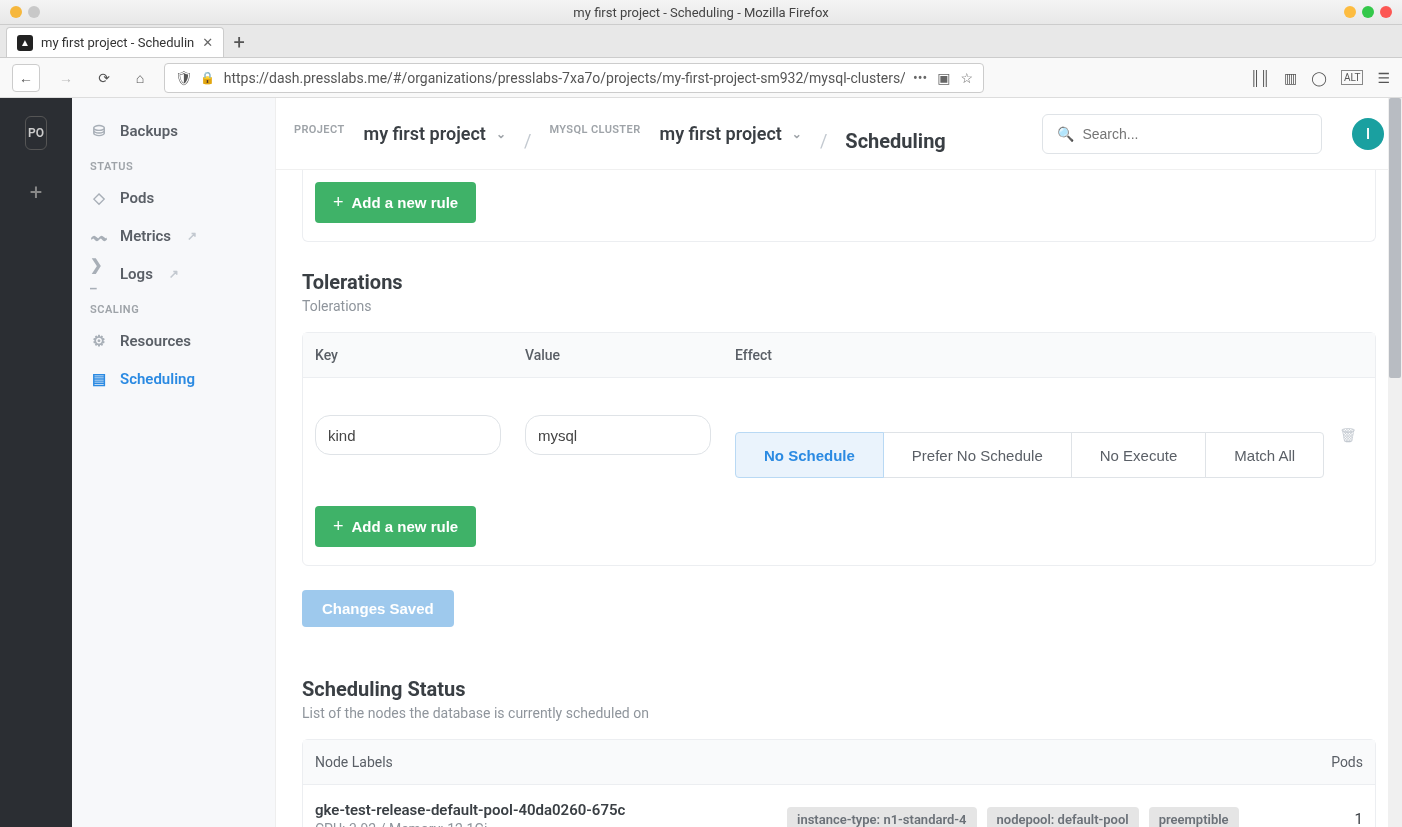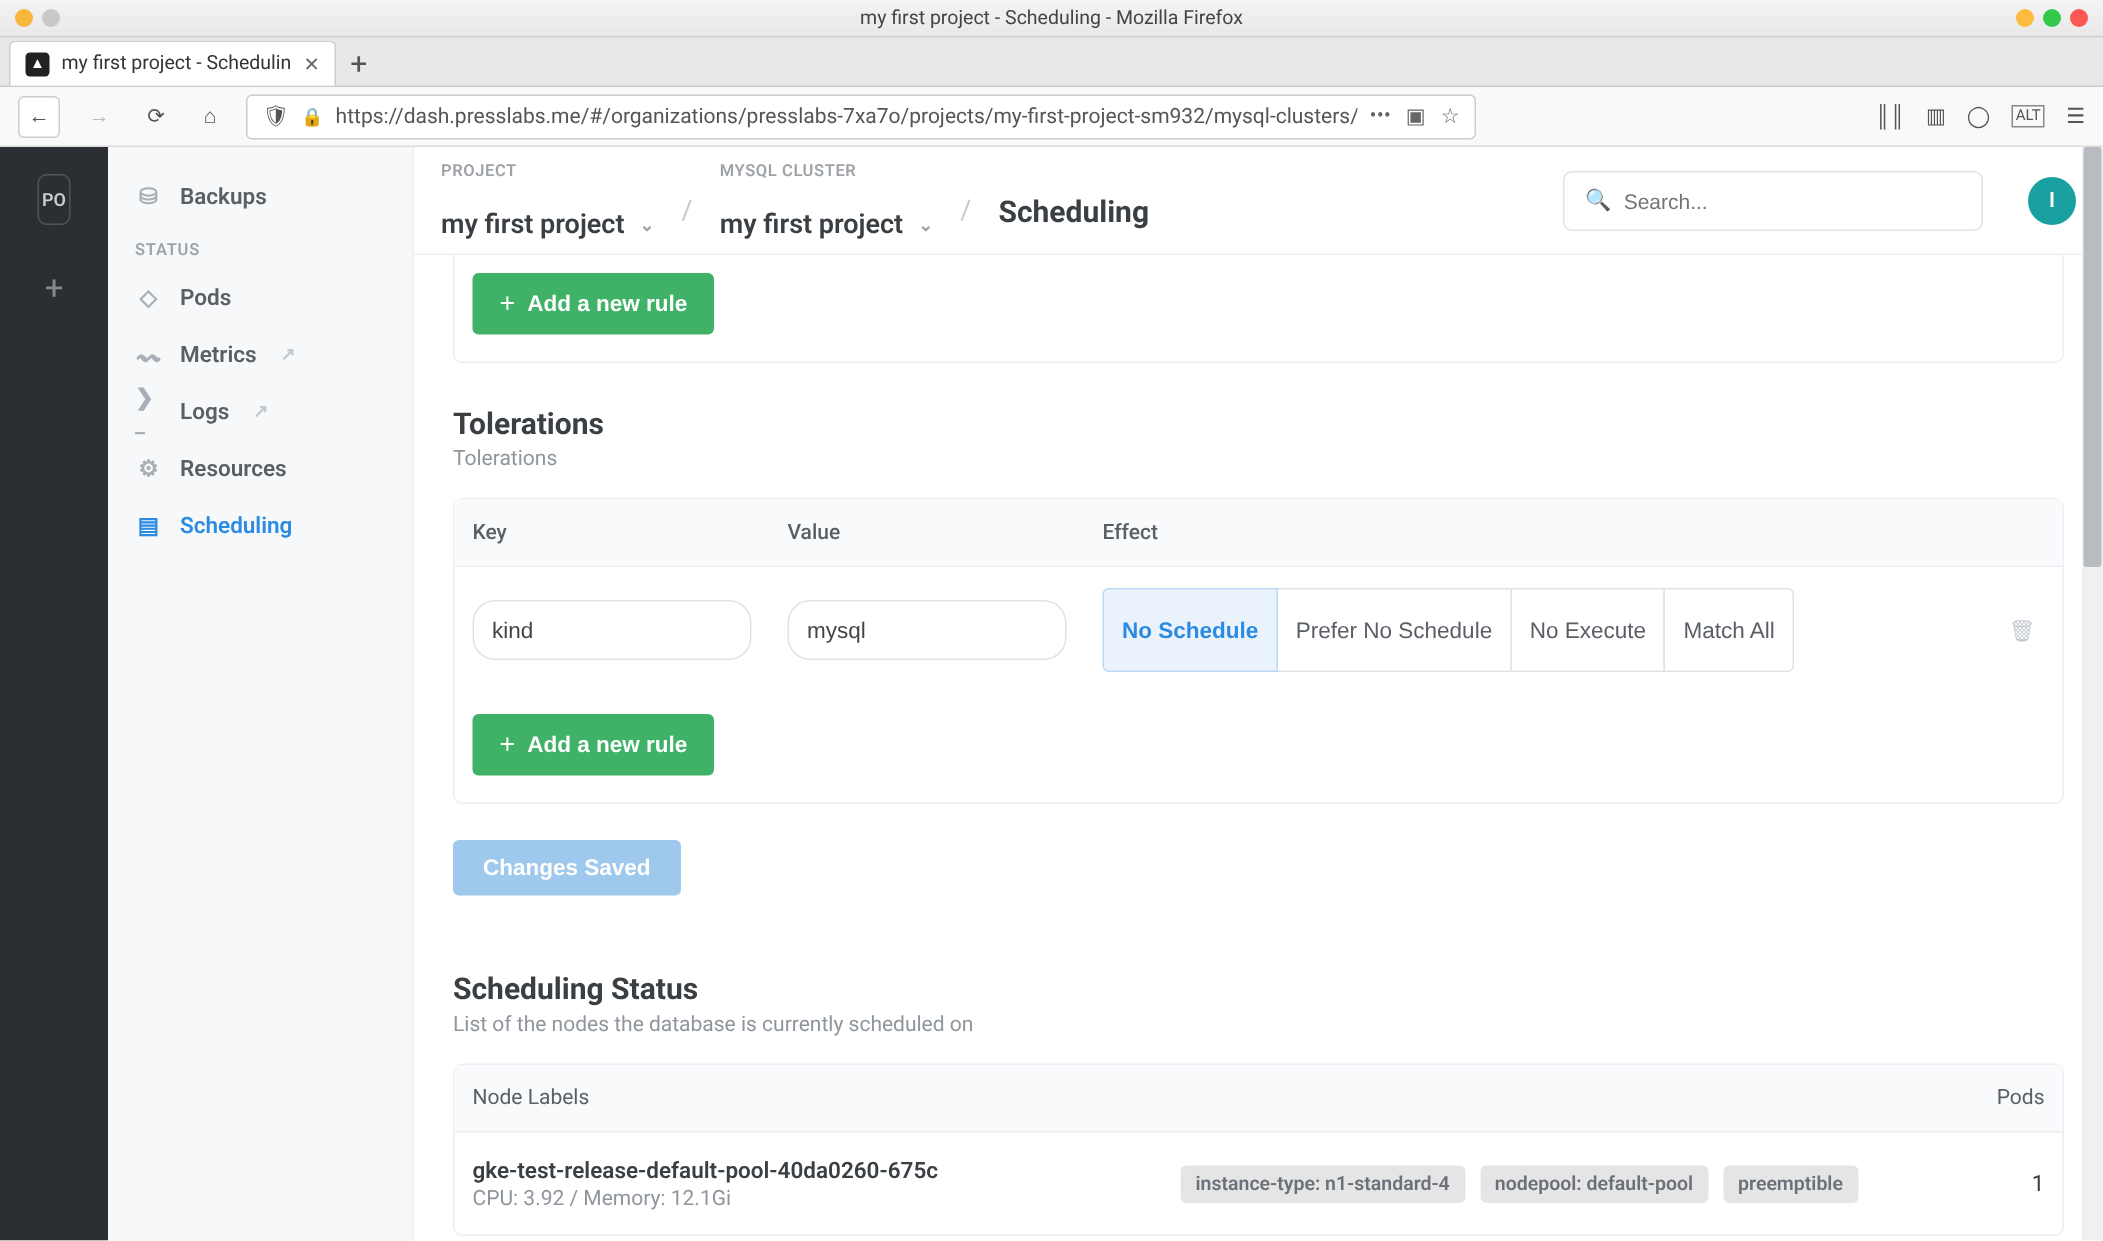--- a/index.html
+++ b/index.html
@@ -47,21 +47,21 @@
 .side-item.active { color: #2b8ae2; }
 .side-item .sicon { width: 18px; height: 18px; display: flex; align-items: center; justify-content: center; color: #a8afb7; }
 .side-item.active .sicon { color: #2b8ae2; }
 .side-item .ext { margin-left: 4px; color: #c3c9d0; font-size: 12px; }
 
 .main { flex: 1; background: #fff; overflow-y: auto; position: relative; }
 .scrollbar-track { position: absolute; right: 0; top: 0; bottom: 0; width: 14px; background: #f0f0f0; }
 .scrollbar-thumb { position: absolute; right: 1px; top: 0; width: 12px; height: 280px; background: #b8bcc2; border-radius: 2px; }
 
 .topbar { height: 72px; display: flex; align-items: center; padding: 0 18px; gap: 12px; border-bottom: 1px solid #f0f0f0; }
-.crumb-group { display: flex; flex-direction: column; gap: 19px; }
+.crumb-group { display: flex; flex-direction: row; gap: 19px; }
 .crumb-label { font-size: 11px; color: #9ea3a8; font-weight: 600; letter-spacing: 0.4px; }
 .crumb-value { font-size: 18px; color: #3a3f44; font-weight: 600; display: flex; align-items: center; gap: 10px; }
 .crumb-value .chev { color: #9ea3a8; font-size: 12px; }
 .crumb-sep { color: #c3c9d0; font-size: 18px; padding: 14px 6px 0; }
 .crumb-page { font-size: 20px; font-weight: 700; color: #3a3f44; padding-top: 14px; }
 .topbar-spacer { flex: 1; }
 .search { width: 280px; height: 40px; border: 1px solid #dfe3e7; border-radius: 6px; display: flex; align-items: center; padding: 0 14px; gap: 8px; color: #a8afb7; }
 .search input { border: none; outline: none; flex: 1; font-size: 14px; color: #555; }
 .avatar { width: 32px; height: 32px; border-radius: 50%; background: #1aa0a0; color: #fff; display: flex; align-items: center; justify-content: center; font-weight: 600; margin-left: 18px; }
 
@@ -76,21 +76,21 @@
 .section-sub { font-size: 14px; color: #8f959c; margin-bottom: 18px; }
 
 .tol-panel { border: 1px solid #eceef1; border-radius: 6px; margin-bottom: 24px; }
 .tol-head { display: flex; padding: 14px 12px; background: #f9fafb; border-bottom: 1px solid #eceef1; font-size: 14px; color: #5a5f66; font-weight: 500; }
 .tol-col-key { width: 210px; }
 .tol-col-val { width: 210px; }
 .tol-col-eff { flex: 1; }
 .tol-row { display: flex; align-items: center; padding: 14px 12px; gap: 0; }
 .tol-input { width: 186px; height: 40px; border: 1px solid #dfe3e7; border-radius: 15px; padding: 0 12px; font-size: 15px; color: #444; margin-right: 24px; }
 .segbtn { display: flex; }
-.segbtn button { height: 56px; padding: 0 12px; border: 1px solid #dfe3e7; background: #fff; font-size: 15px; color: #5a5f66; cursor: pointer; margin-left: -1px; }
+.segbtn button { height: 46px; padding: 0 28px; border: 1px solid #dfe3e7; background: #fff; font-size: 15px; color: #5a5f66; cursor: pointer; margin-left: -1px; margin-top: 40px; }
 .segbtn button:first-child { border-radius: 4px 0 0 4px; margin-left: 0; }
 .segbtn button:last-child { border-radius: 0 4px 4px 0; }
 .segbtn button.active { background: #eaf3fc; color: #2b8ae2; border-color: #b9d9f4; position: relative; z-index: 1; font-weight: 600; }
 .trash { color: #c3c9d0; margin-left: auto; padding: 0 6px; cursor: pointer; }
 .tol-foot { padding: 14px 12px 18px; }
 
 .status-panel { border: 1px solid #eceef1; border-radius: 6px; }
 .status-head { display: flex; padding: 14px 12px; background: #f9fafb; border-bottom: 1px solid #eceef1; font-size: 14px; color: #5a5f66; }
 .status-col-name { width: 472px; }
 .status-col-labels { flex: 1; }
@@ -171,20 +171,21 @@
     <div class="side-item">
       <span class="sicon">〰</span>
       <span>Metrics</span>
       <span class="ext">↗</span>
     </div>
     <div class="side-item">
       <span class="sicon">❯_</span>
       <span>Logs</span>
       <span class="ext">↗</span>
     </div>
+    <div class="side-group-label">SCALING</div>
     <div class="side-item">
       <span class="sicon">⚙</span>
       <span>Resources</span>
     </div>
     <div class="side-item active">
       <span class="sicon">▤</span>
       <span>Scheduling</span>
     </div>
   </div>
 

